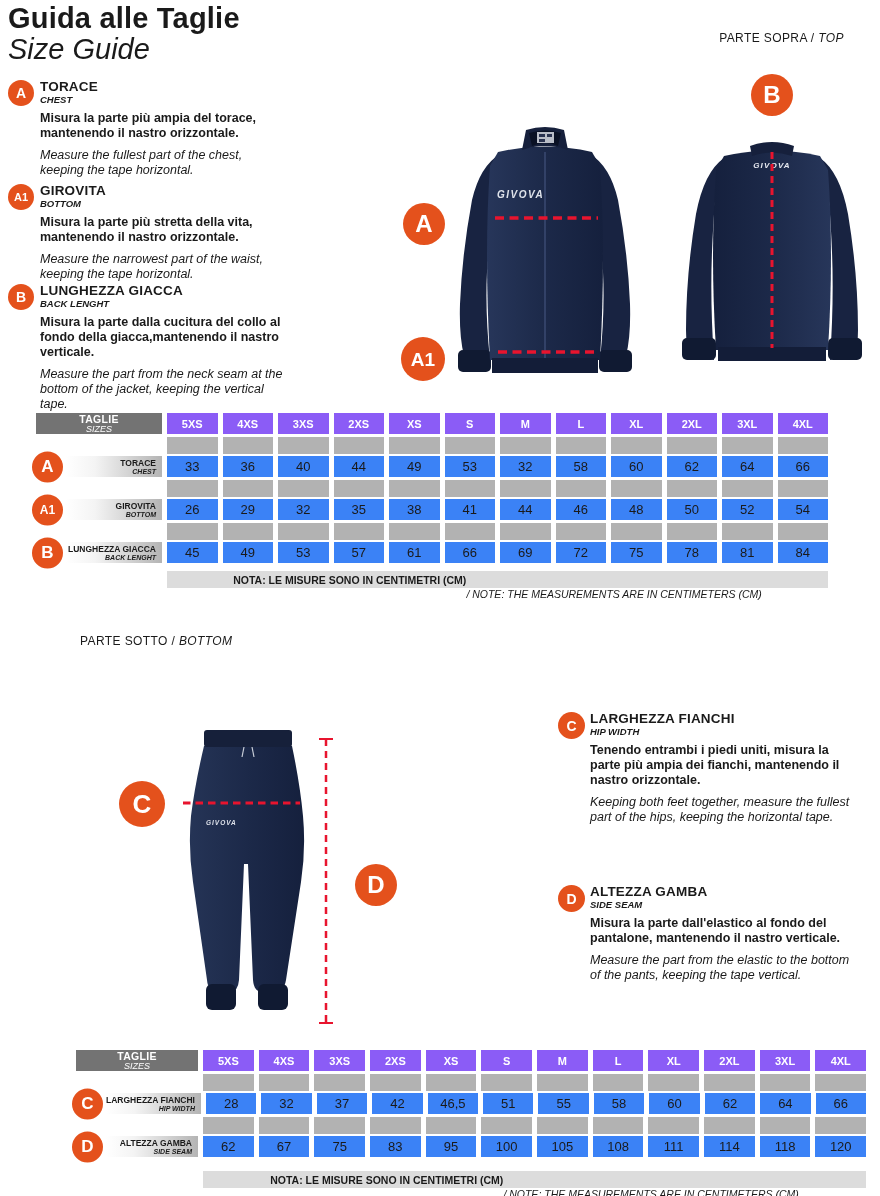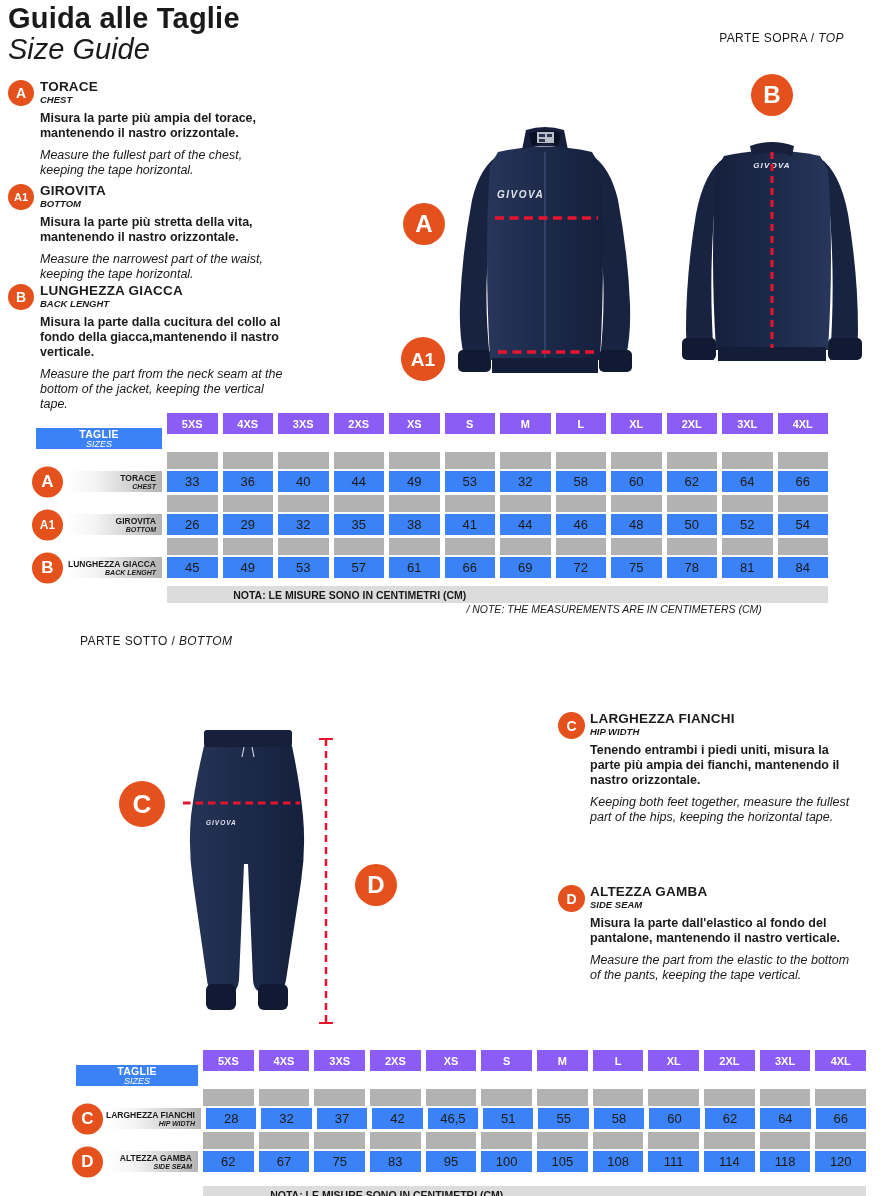--- a/index.html
+++ b/index.html
@@ -27,22 +27,22 @@
   
   .badge{position:absolute;border-radius:50%;background:#E4511C;color:#fff;font-weight:bold;
          display:flex;align-items:center;justify-content:center;line-height:1;}
 
   
   .size-table{position:absolute;}
   .t-row{display:flex;column-gap:5px;}
   .mt2{margin-top:2px;} .mt3{margin-top:3px;} .mt8{margin-top:8px;} .mt14{margin-top:14px;}
   .t-label{flex:0 0 var(--lw);position:relative;}
   .t-cell{flex:1;min-width:0;}
-  .t-h{height:21px;background:#3b82f6;color:#fff;display:flex;flex-direction:column;
-       align-items:center;justify-content:center;margin-top:15px;}
+  .t-h{height:21px;background:#737373;color:#fff;display:flex;flex-direction:column;
+       align-items:center;justify-content:center;}
   .t-h .h1{font-size:10.5px;font-weight:bold;letter-spacing:.3px;}
   .t-h .h2{font-size:9px;font-style:italic;margin-top:-1px;}
   .t-hsize{height:21px;background:#8b5cf6;color:#fff;display:flex;align-items:center;
            justify-content:center;font-size:11px;font-weight:bold;}
   .t-spacer{height:17px;background:#B2B2B2;}
   .t-val{height:21px;background:#3b82f6;display:flex;align-items:center;justify-content:center;
          font-size:13px;}
   .t-pill{margin-left:30px;height:100%;background:linear-gradient(90deg,#ffffff 0%,#f4f4f4 30%,#b4b4b4 100%);
           display:flex;flex-direction:column;align-items:flex-end;justify-content:center;
           padding-right:6px;box-sizing:border-box;}

